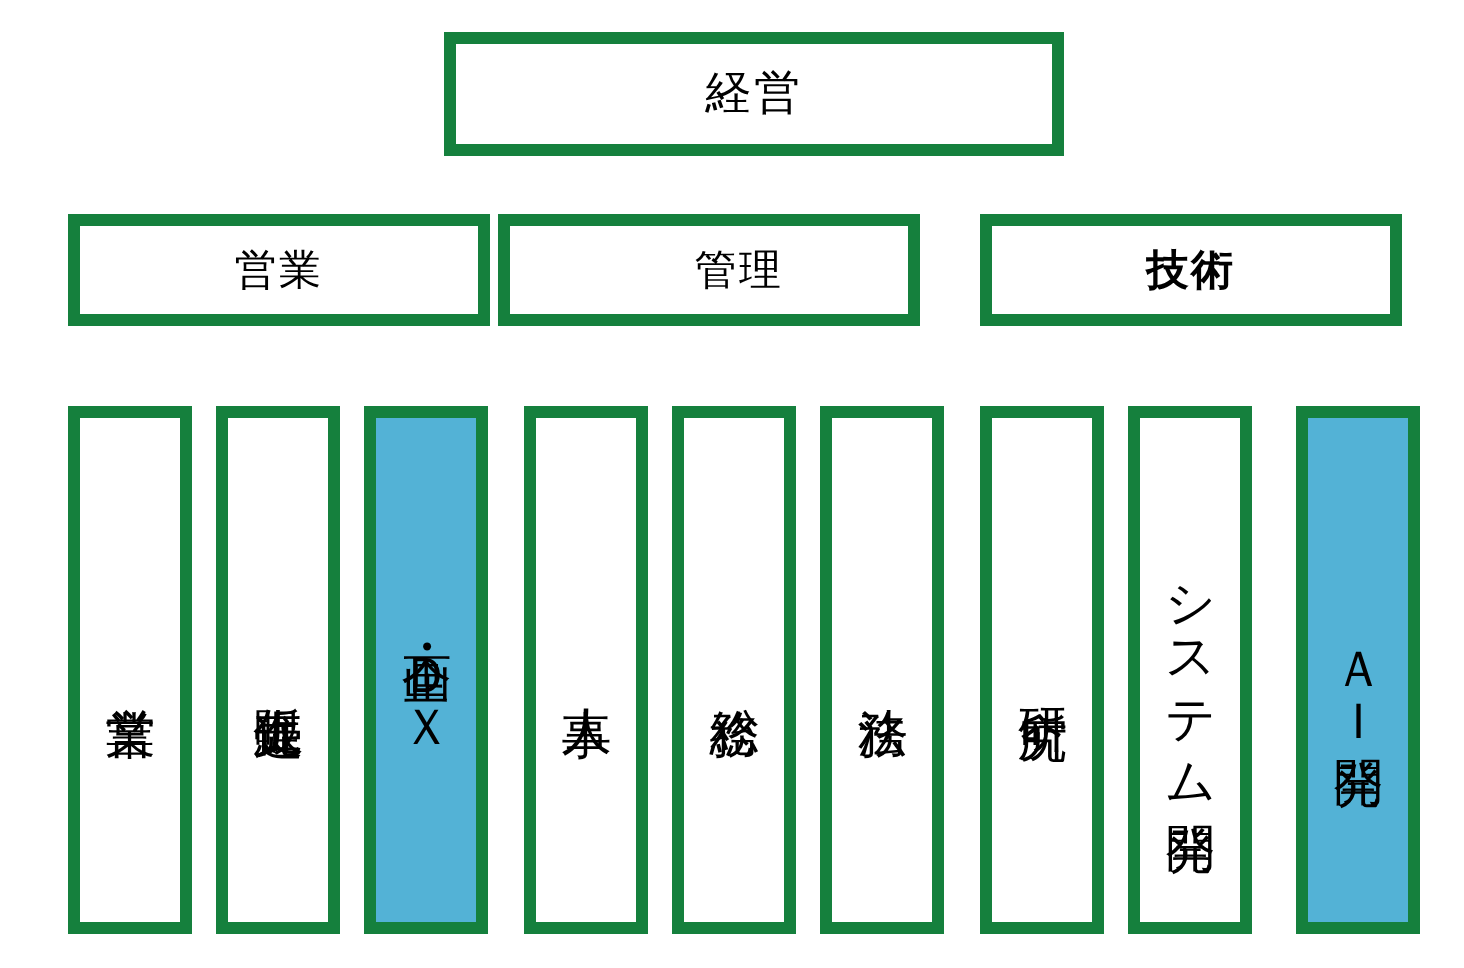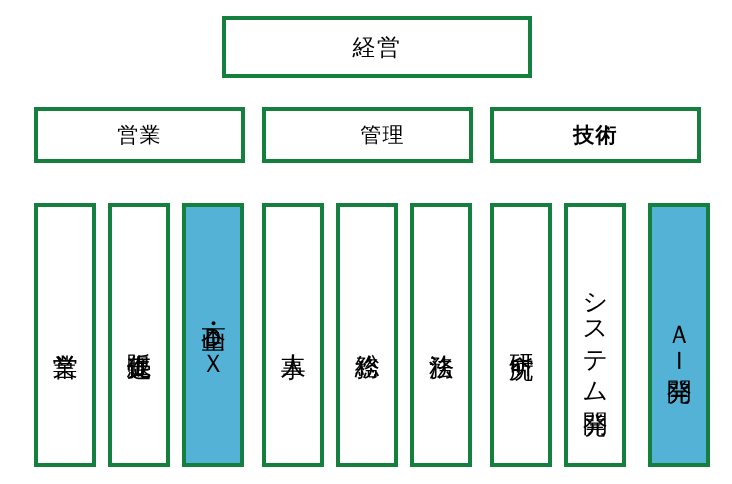--- a/index.html
+++ b/index.html
@@ -22,21 +22,21 @@
     left: 0;
     top: 0;
     width: 732px;
     height: 484px;
   }
 
   
   .box {
     position: absolute;
     box-sizing: border-box;
-    border: 4px solid #15803d;
+    border: 6px solid #15803d;
     background: #ffffff;
   }
 
   
   #tier-top {
     left: 222px;
     top: 16px;
     width: 310px;
     height: 62px;
     display: flex;
@@ -57,21 +57,21 @@
     display: flex;
     align-items: center;
     justify-content: center;
   }
   .division .h-label {
     font-size: 21px;
     line-height: 1;
     letter-spacing: 0.06em;
   }
   #division-0 { left: 34px; }
-  #division-1 { left: 262px; padding-left: 30px; }
+  #division-1 { left: 249px; padding-left: 30px; }
   #division-2 { left: 490px; font-weight: bold; }
 
   
   .department {
     top: 203px;
     height: 264px;
     width: 62px;
     display: flex;
     align-items: center;
     justify-content: center;

